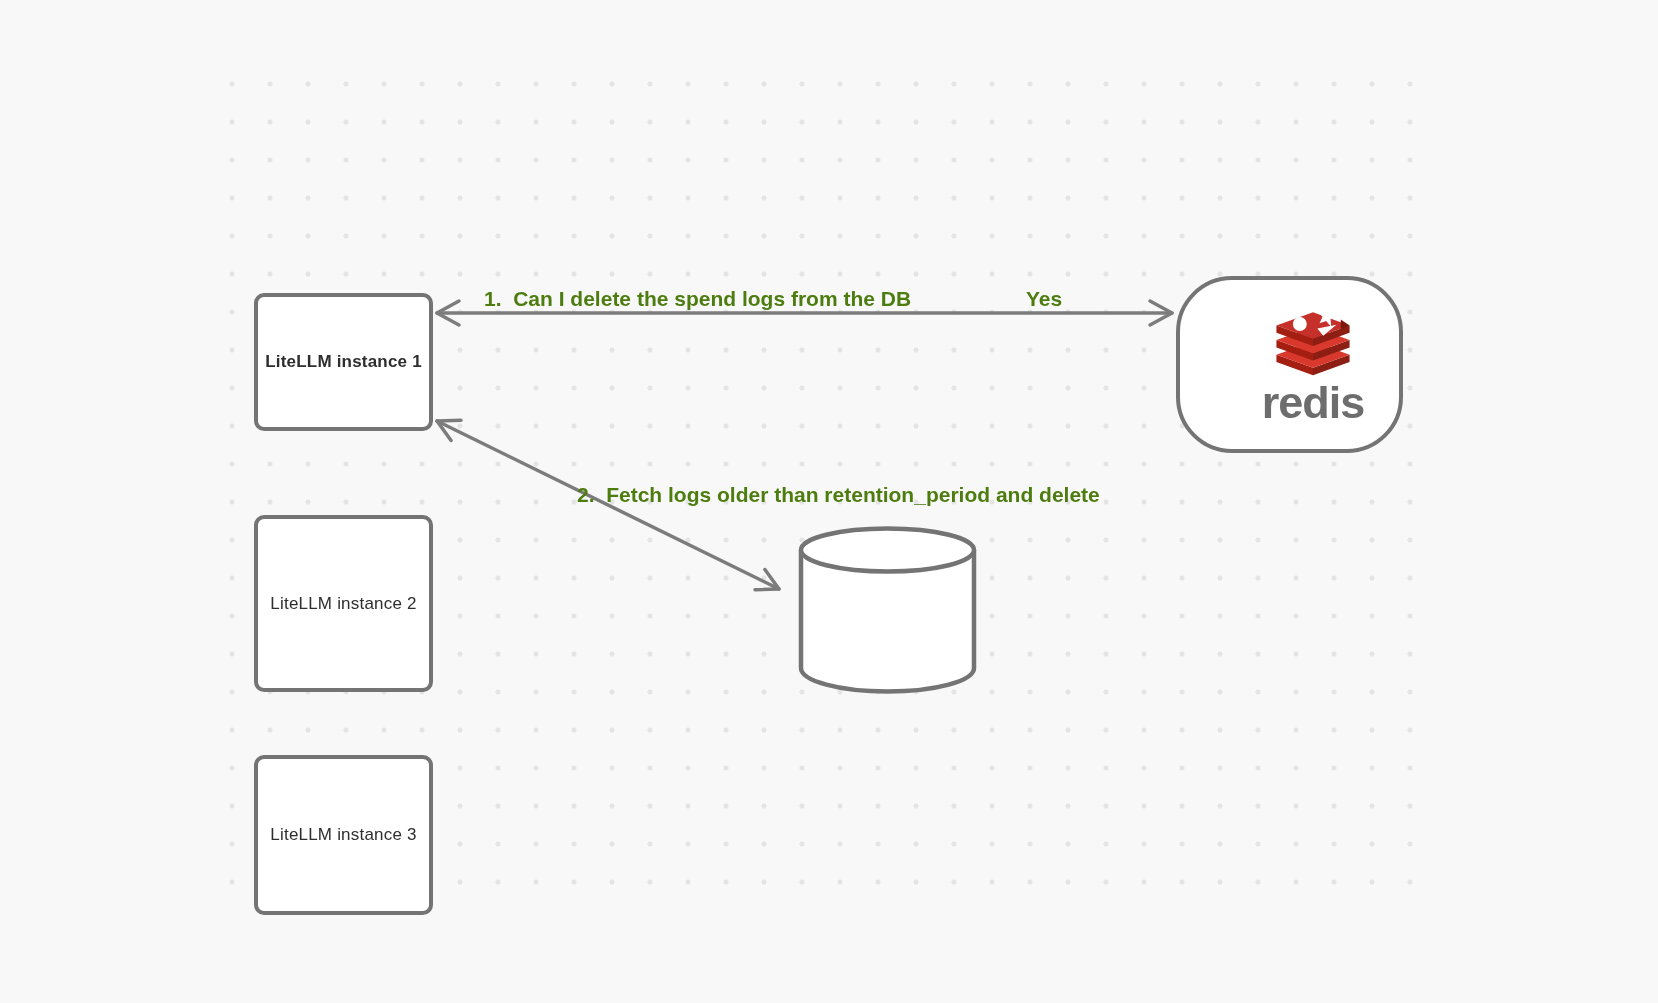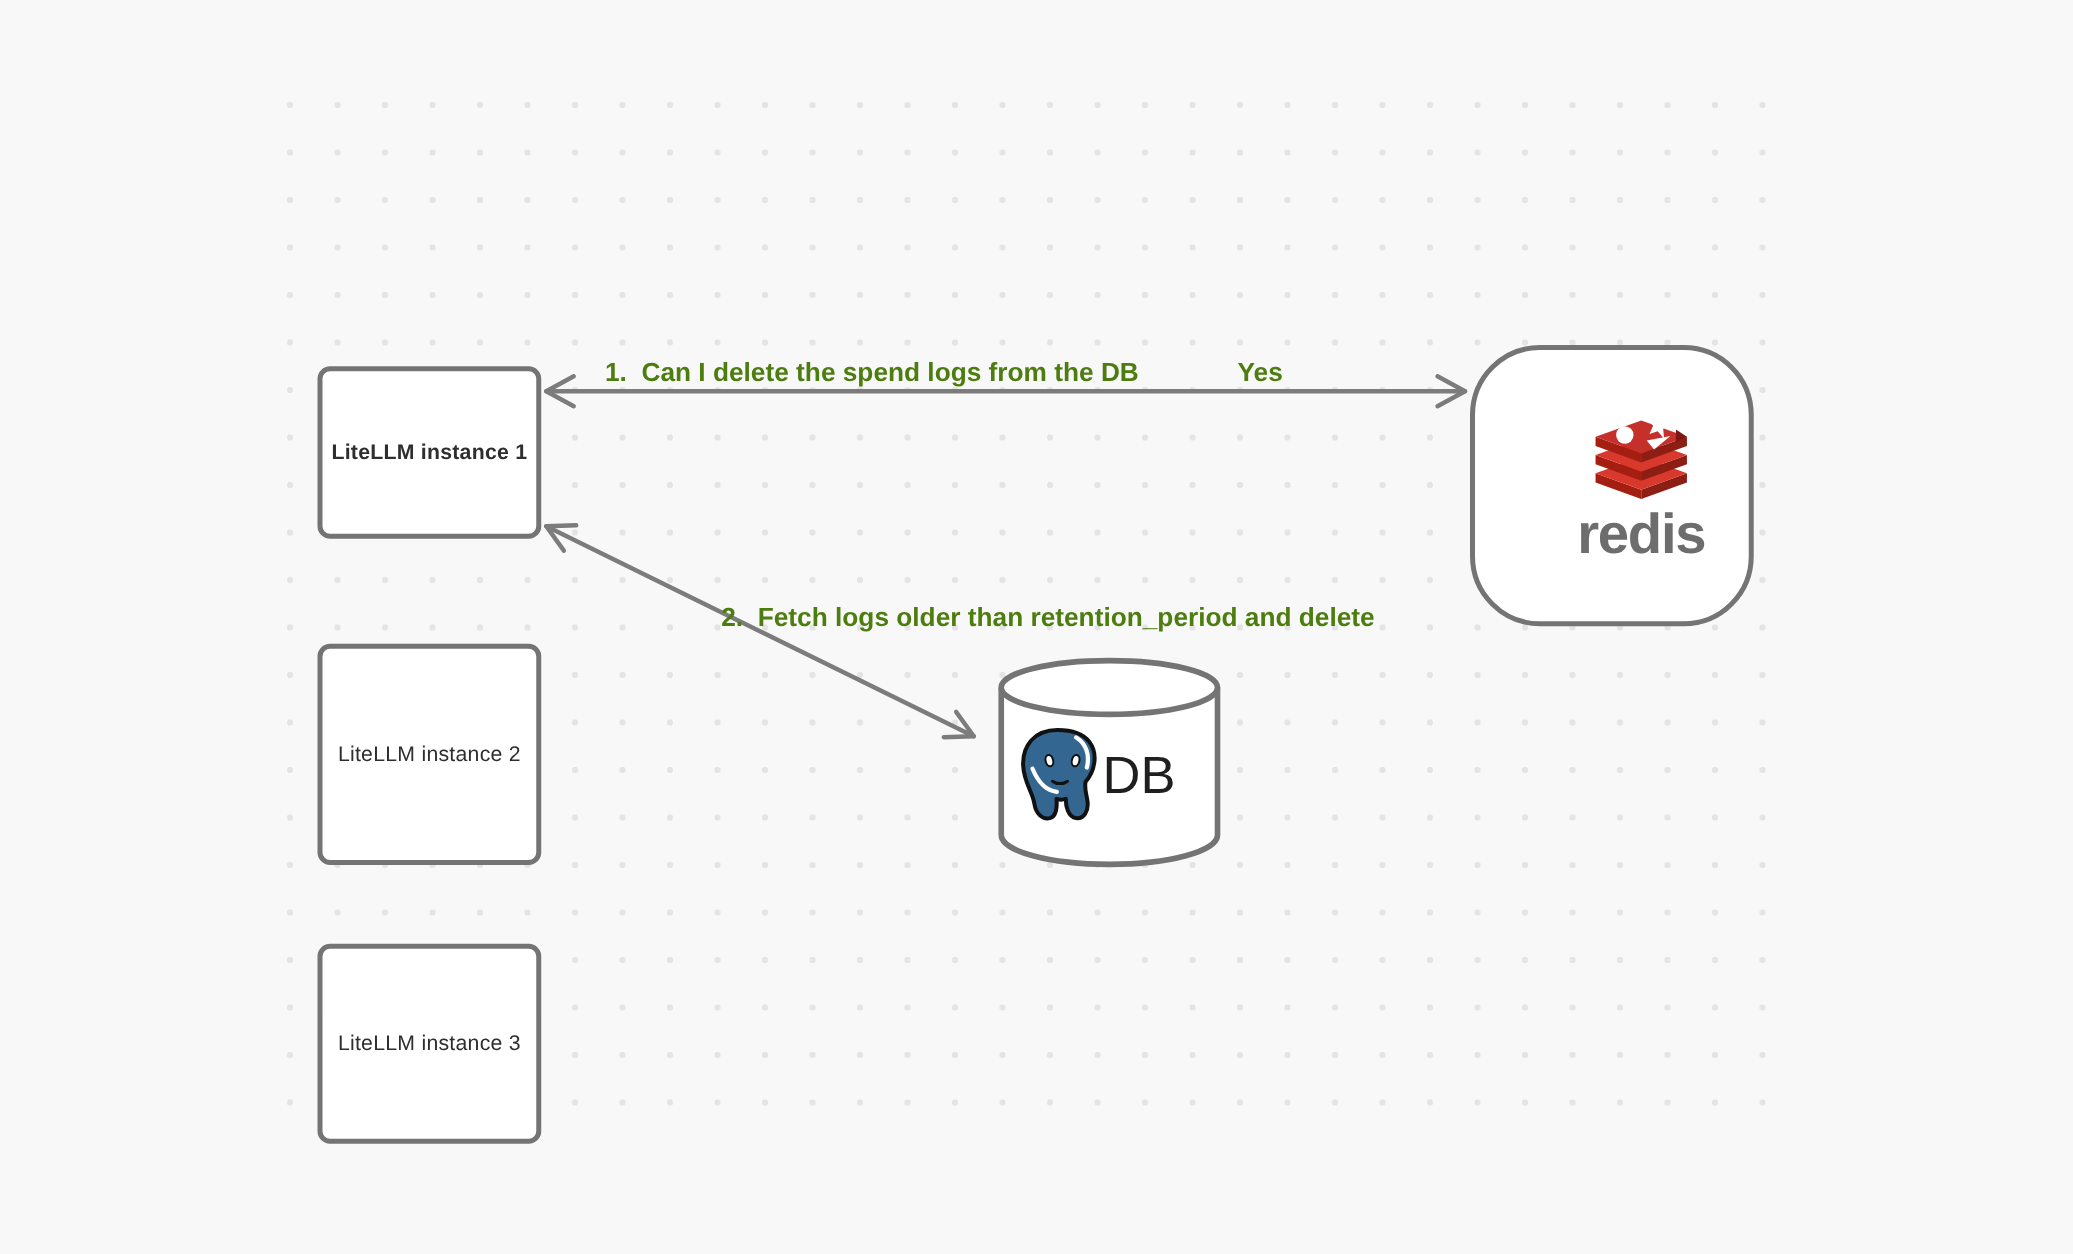--- a/index.html
+++ b/index.html
@@ -20,21 +20,21 @@
     display:flex; align-items:center; justify-content:center;
   }
   .inst-box .lbl {
     font-size:17px; color:#2e2e2e; letter-spacing:0.2px;
   }
   #box1 { top:293px; height:138px;font-weight:bold; }
   #box2 { top:515px; height:177px; }
   #box3 { top:755px; height:160px; }
 
   .redis-node {
-    position:absolute; left:1176px; top:276px; width:227px; height:225px;
+    position:absolute; left:1176px; top:276px; width:227px; height:177px;
     background:#ffffff; border:4px solid #747474; border-radius:56px;
     display:flex; flex-direction:column; align-items:center; justify-content:center;padding-left:47px;
   }
   .redis-word {
     font-size:45px; font-weight:700; color:#6d6d6d; line-height:0.9;
     letter-spacing:-1px; margin-top:2px;
   }
 
   .db-node {
     position:absolute; left:796px; top:518px; width:183px; height:182px;
@@ -50,21 +50,21 @@
 
   .edges-svg { position:absolute; left:0; top:0; pointer-events:none; }
   .edge-stroke { stroke:#7c7c7c; stroke-width:3.5; fill:none;
                  stroke-linecap:round; stroke-linejoin:round; }
 
   .edge-label {
     position:absolute; font-size:21px; font-weight:700; color:#4d7c0f;
     white-space:pre; line-height:22px;
   }
   #edge1-label { left:484px; top:288px; }
-  #edge1-reply { left:990px; top:288px; }
+  #edge1-reply { left:1026px; top:288px; }
   #edge2-label { left:577px; top:484px; }
 </style>
 </head>
 <body>
 
 <div id="canvas">
   <div class="dotgrid"></div>
 
   <div class="inst-box" id="box1">
     <span class="lbl">LiteLLM instance 1</span>
@@ -97,33 +97,20 @@
       <polygon points="98,20 110,28 98,34" fill="#7e1710"></polygon>
     </svg>
     <div class="redis-word">redis</div>
   </div>
 
   <div class="db-node">
     <svg width="183" height="182" viewBox="0 0 183 182" aria-hidden="true">
       <path d="M5 32 L5 150 C5 163 43.7 173.5 91.5 173.5 C139.3 173.5 178 163 178 150 L178 32" fill="#ffffff" stroke="#747474" stroke-width="4.5"></path>
       <ellipse cx="91.5" cy="32" rx="86.5" ry="21.5" fill="#ffffff" stroke="#747474" stroke-width="4.5"></ellipse>
     </svg>
-    <div class="db-inner">
-      <svg width="72" height="78" viewBox="0 0 72 78" aria-hidden="true">
-        <path d="M34 3 C15 3 6 16 6.5 31 C7 45 14 52 15.5 62 C16.7 70 22 75 28 73.5 C32.5 72.4 33.8 66 33.2 58
-                 C35.2 58.8 38.6 58.8 40.6 58 C40.6 64 42.4 72.6 48.8 73.5 C55 74.4 59 68 58 60
-                 C57.3 54.4 55.4 50.5 56.4 44.5 C63.5 36.5 67 22.5 59.5 12.5 C53 4 42 3 34 3 Z" fill="#336791" stroke="#111111" stroke-width="3.2" stroke-linejoin="round"></path>
-        <path d="M14 34 C19 46 25 51.5 33.5 52.5" fill="none" stroke="#ffffff" stroke-width="3.4" stroke-linecap="round"></path>
-        <path d="M49 9 C57 14 60 23 57.5 33" fill="none" stroke="#ffffff" stroke-width="3.4" stroke-linecap="round"></path>
-        <ellipse cx="27.5" cy="27.5" rx="3" ry="4.6" fill="#ffffff" stroke="#111111" stroke-width="1.6" transform="rotate(-14 27.5 27.5)"></ellipse>
-        <ellipse cx="48.5" cy="27.5" rx="3" ry="4.6" fill="#ffffff" stroke="#111111" stroke-width="1.6" transform="rotate(14 48.5 27.5)"></ellipse>
-        <path d="M30 44 C33 46.5 39 46.5 42 44" fill="none" stroke="#111111" stroke-width="2.4" stroke-linecap="round"></path>
-      </svg>
-      <span class="db-word">DB</span>
-    </div>
   </div>
 
   <svg class="edges-svg" width="1658" height="1003" viewBox="0 0 1658 1003">
     <g>
       <line class="edge-stroke" x1="437" y1="313" x2="1172" y2="313"></line>
       <polyline class="edge-stroke" points="459,301 437,313 459,325"></polyline>
       <polyline class="edge-stroke" points="1150,301 1172,313 1150,325"></polyline>
     </g>
     <g>
       <line class="edge-stroke" x1="437" y1="421" x2="779" y2="589"></line>

